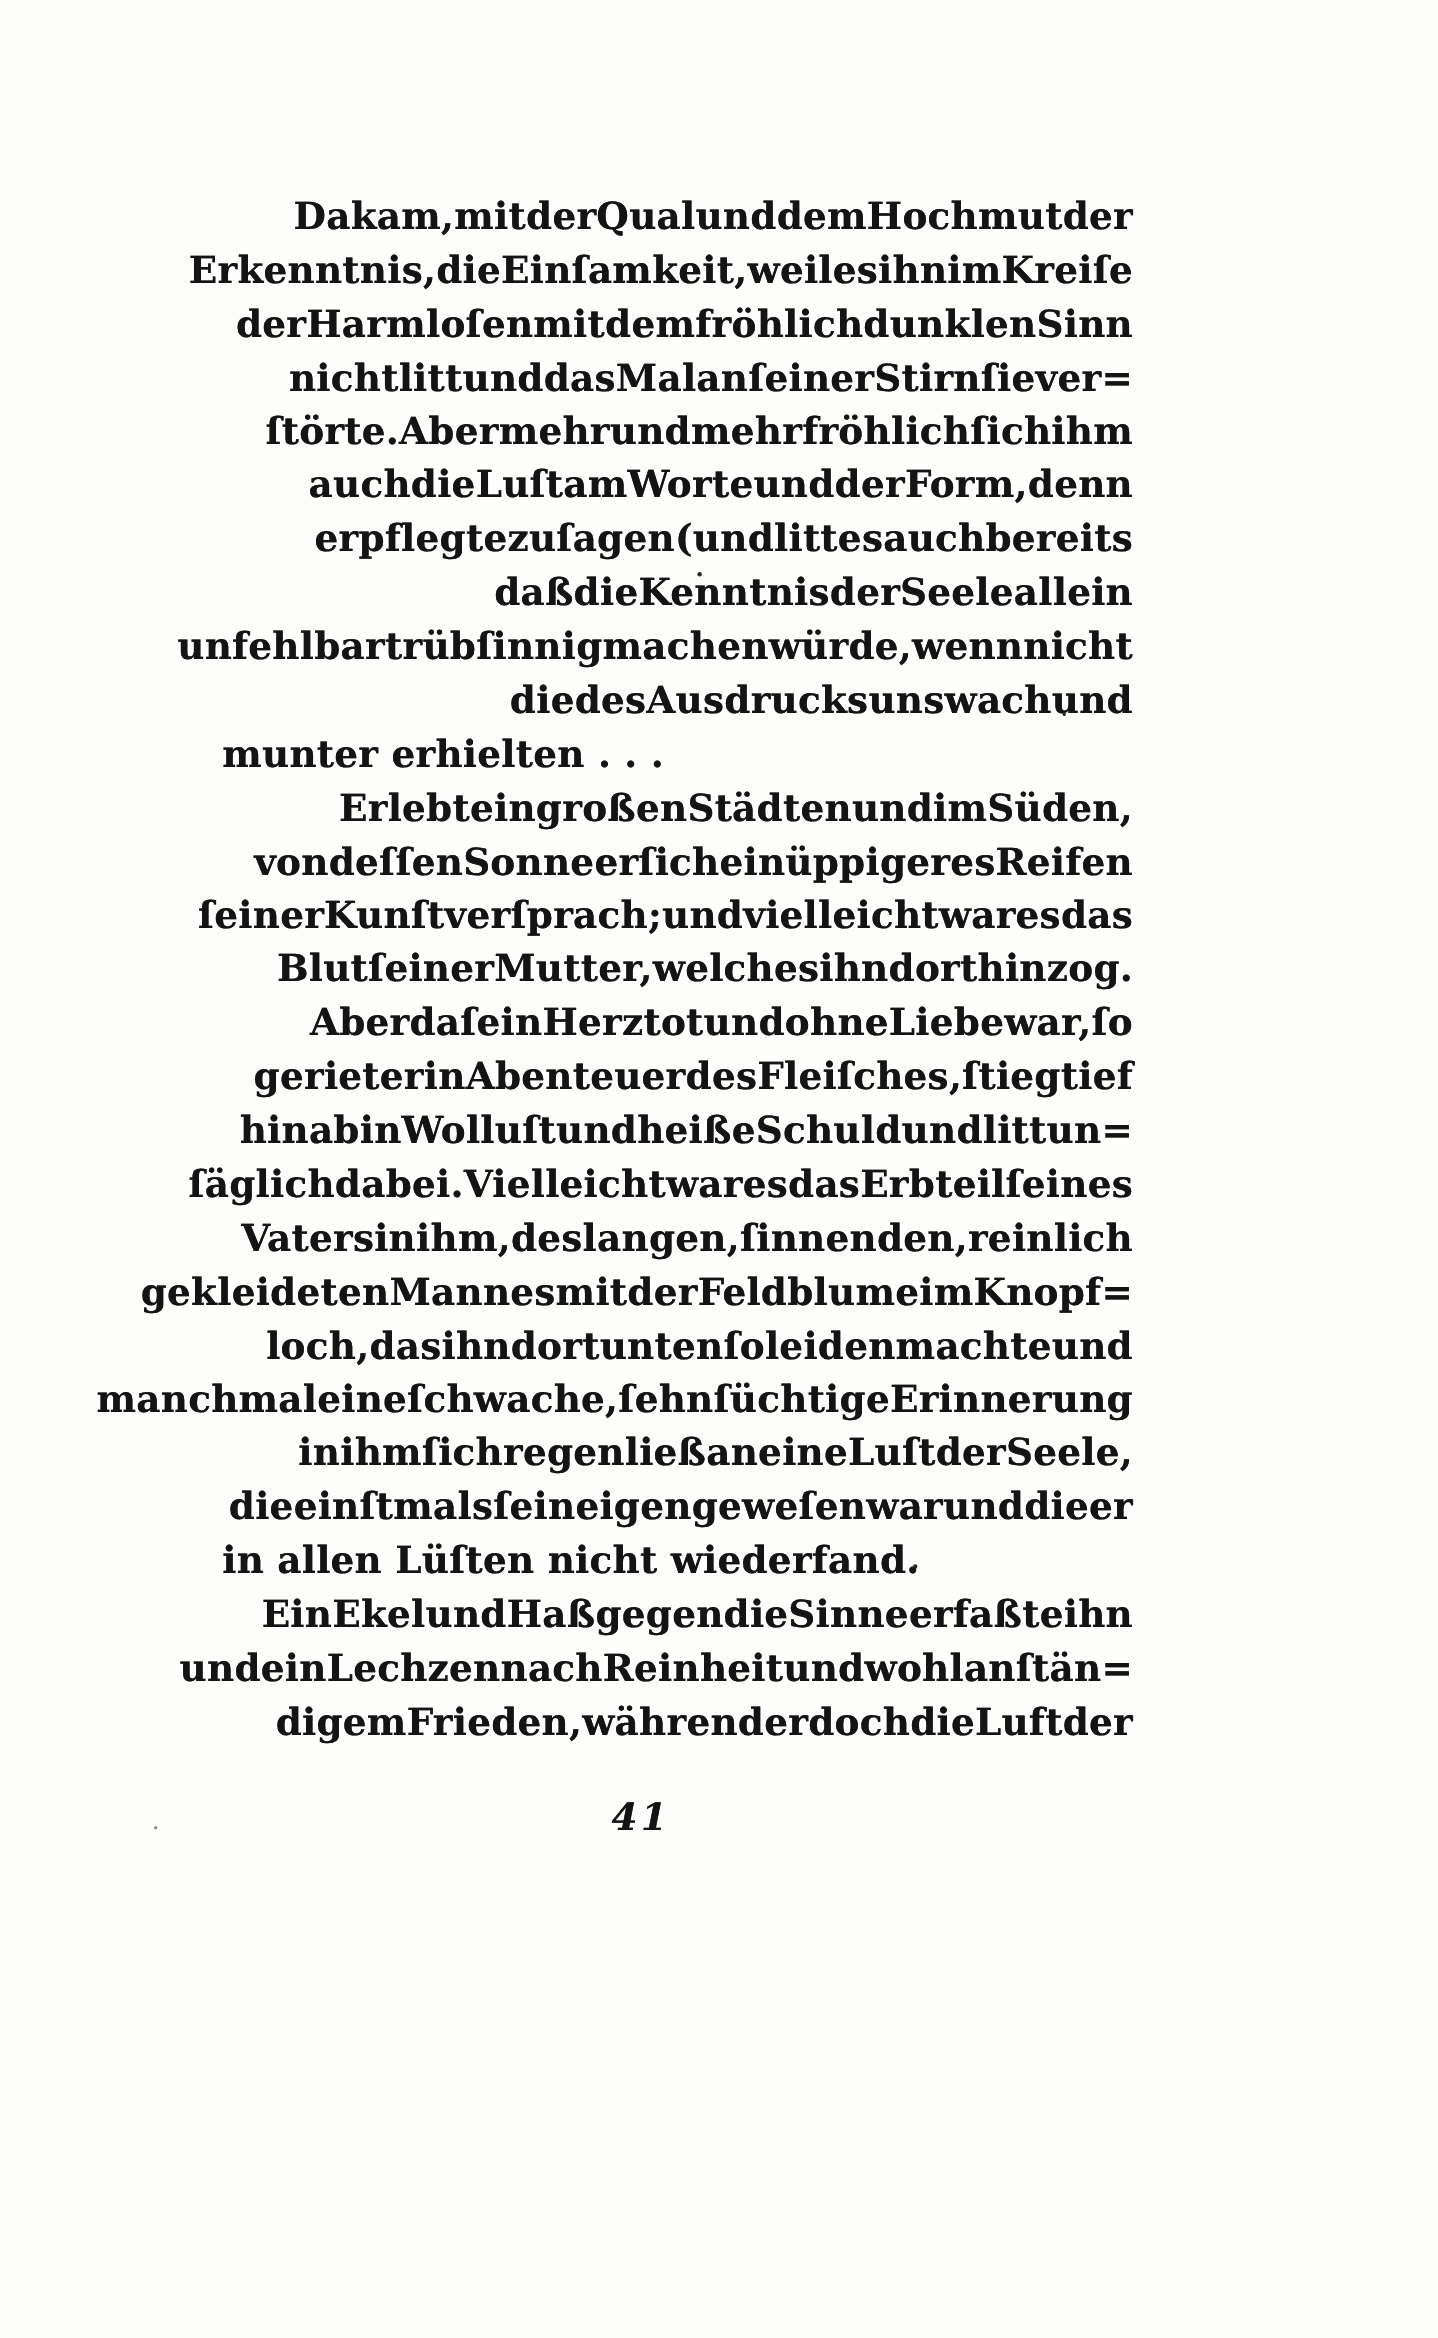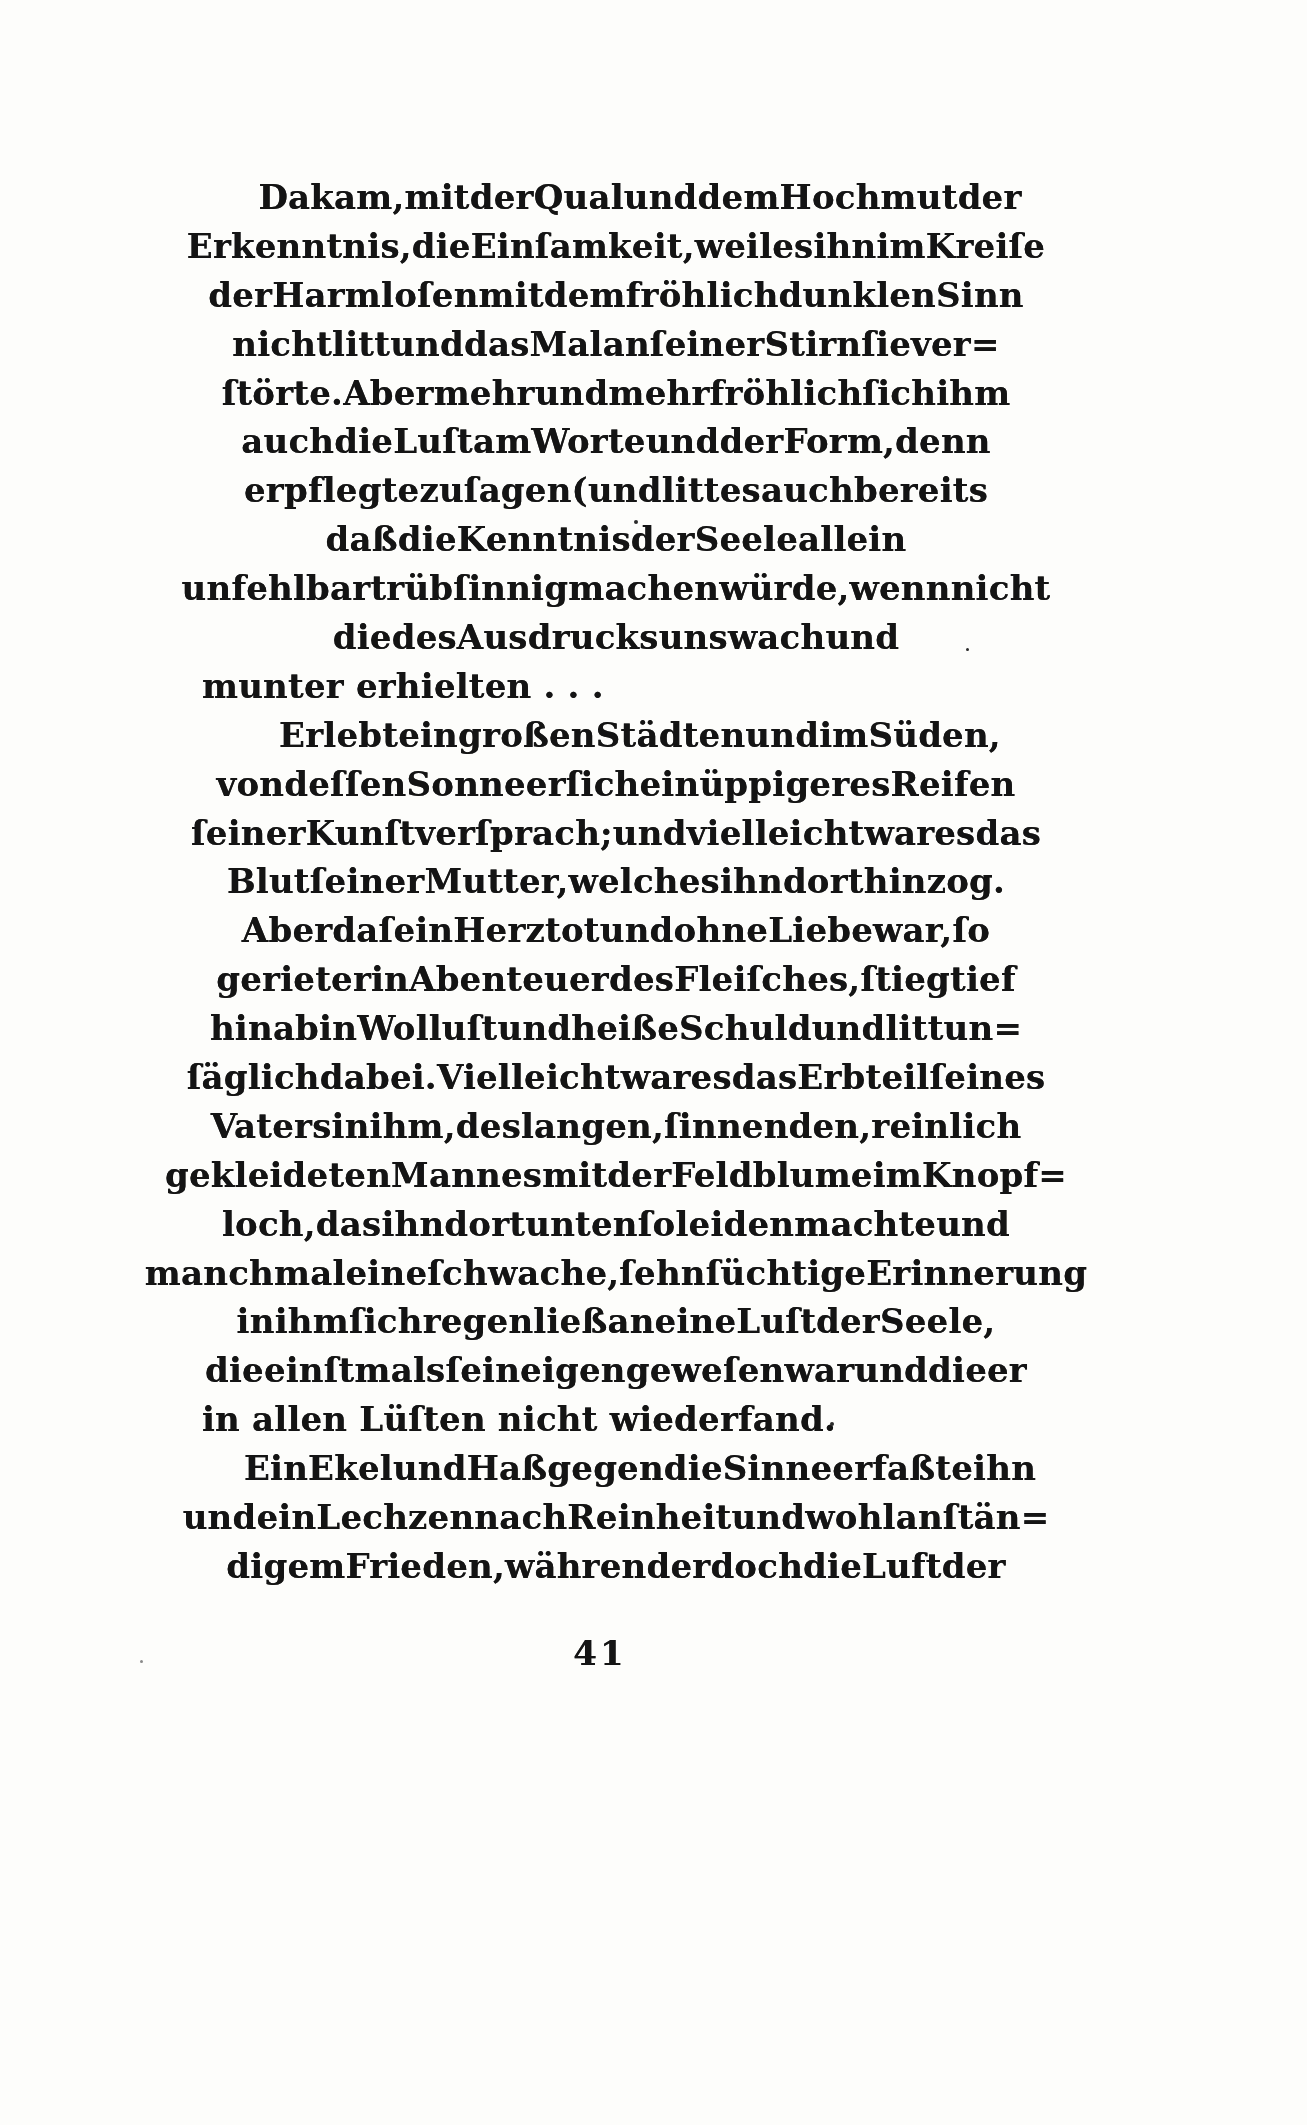--- a/index.html
+++ b/index.html
@@ -26,36 +26,36 @@
     font-size: 34px;
     font-weight: 700;
     line-height: 48.9px;
     height: 48.9px;
     letter-spacing: 0.2px;
     text-shadow: 0 0 0.6px rgba(10,10,10,0.75);
     white-space: nowrap;
   }
   .line.j {
     display: flex;
-    justify-content: center;
+    justify-content: flex-end;
   }
   .line.indent { padding-left: 48px; }
   .line .w { white-space: pre; }
   .page-number {
     position: absolute;
     left: 556px;
     top: 1633px;
     width: 88px;
-    text-align: center;
     font-size: 34px;
     font-weight: 700;
     letter-spacing: 3px;
     font-family: "DejaVu Serif", "Liberation Serif", serif;
     color: #141414;
     text-shadow: 0 0 0.6px rgba(10,10,10,0.75);
+    font-style: italic;
   }
   .speck {
     position: absolute;
     border-radius: 50%;
     background: #2a2a2a;
   }
   .speck.faint { background: #8a8a8a; }
 </style>
 </head>
 <body>

